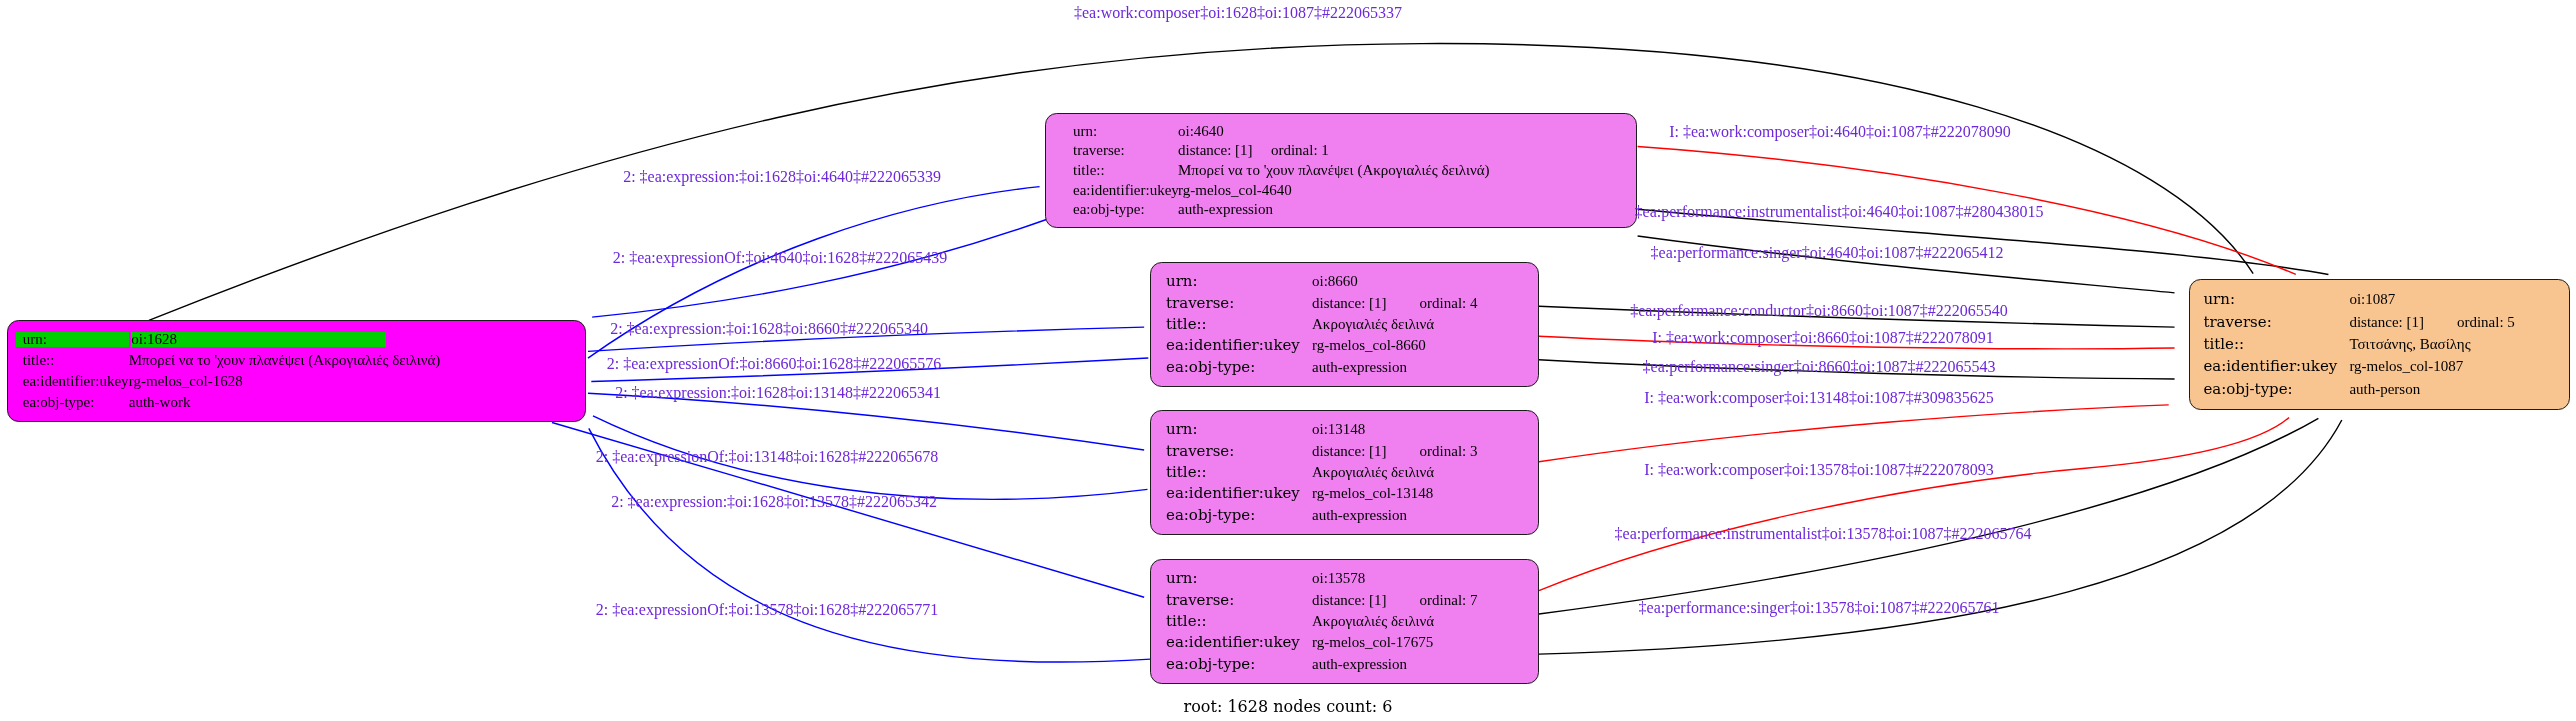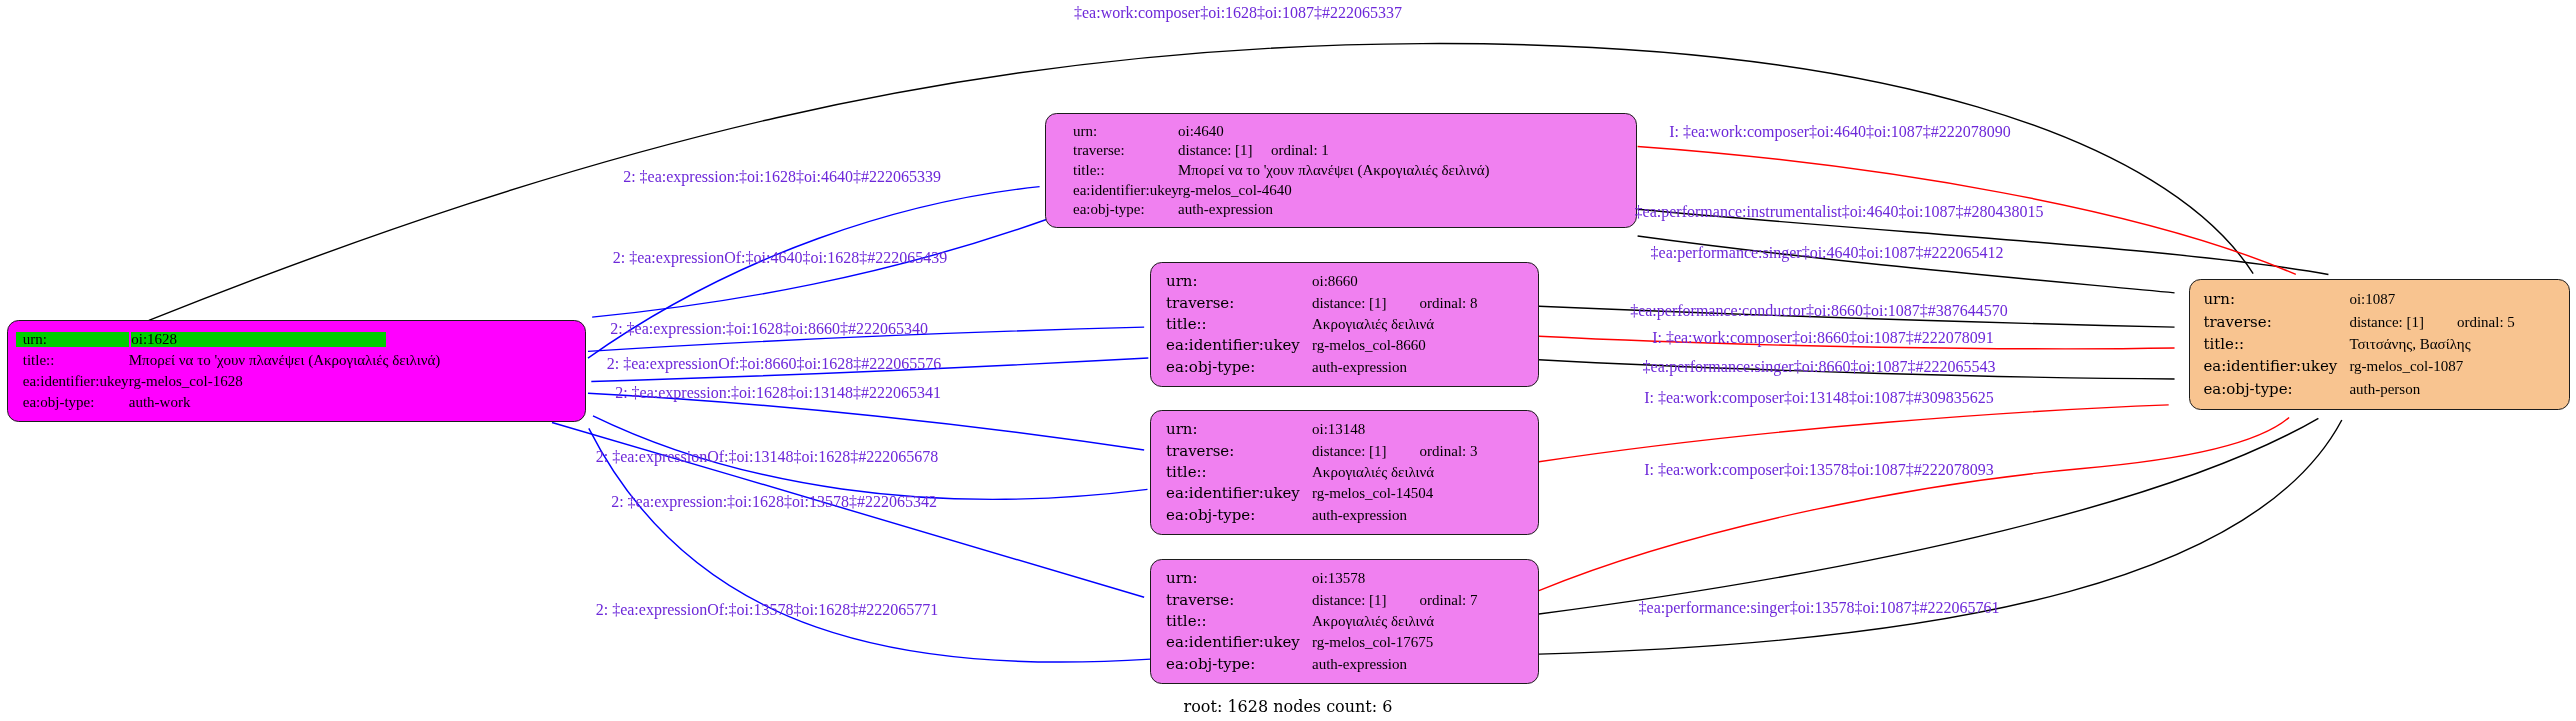--- a/index.html
+++ b/index.html
@@ -120,21 +120,21 @@
     </div>
   </div>
 
   <div class="node expr-b" style="left:1150px;top:262px;width:389px;height:125px">
     <div class="row">
       <span class="k">urn:</span>
       <span class="v">oi:8660</span>
     </div>
     <div class="row">
       <span class="k">traverse:</span>
-      <span class="v"><span class="dist">distance: [1]</span><span>ordinal: 8</span></span>
+      <span class="v"><span class="dist">distance: [1]</span><span>ordinal: 4</span></span>
     </div>
     <div class="row">
       <span class="k">title::</span>
       <span class="v">Ακρογιαλιές δειλινά</span>
     </div>
     <div class="row">
       <span class="k">ea:identifier:ukey</span>
       <span class="v">rg-melos_col-8660</span>
     </div>
     <div class="row">
@@ -151,21 +151,21 @@
     <div class="row">
       <span class="k">traverse:</span>
       <span class="v"><span class="dist">distance: [1]</span><span>ordinal: 3</span></span>
     </div>
     <div class="row">
       <span class="k">title::</span>
       <span class="v">Ακρογιαλιές δειλινά</span>
     </div>
     <div class="row">
       <span class="k">ea:identifier:ukey</span>
-      <span class="v">rg-melos_col-14504</span>
+      <span class="v">rg-melos_col-13148</span>
     </div>
     <div class="row">
       <span class="k">ea:obj-type:</span>
       <span class="v">auth-expression</span>
     </div>
   </div>
 
   <div class="node expr-b" style="left:1150px;top:559px;width:389px;height:125px">
     <div class="row">
       <span class="k">urn:</span>
@@ -217,23 +217,24 @@
   <div class="elabel" style="left:780px;top:258px">2: ‡ea:expressionOf:‡oi:4640‡oi:1628‡#222065439</div>
   <div class="elabel" style="left:769px;top:329px">2: ‡ea:expression:‡oi:1628‡oi:8660‡#222065340</div>
   <div class="elabel" style="left:774px;top:364px">2: ‡ea:expressionOf:‡oi:8660‡oi:1628‡#222065576</div>
   <div class="elabel" style="left:778px;top:393px">2: ‡ea:expression:‡oi:1628‡oi:13148‡#222065341</div>
   <div class="elabel" style="left:767px;top:457px">2: ‡ea:expressionOf:‡oi:13148‡oi:1628‡#222065678</div>
   <div class="elabel" style="left:774px;top:502px">2: ‡ea:expression:‡oi:1628‡oi:13578‡#222065342</div>
   <div class="elabel" style="left:767px;top:610px">2: ‡ea:expressionOf:‡oi:13578‡oi:1628‡#222065771</div>
   <div class="elabel" style="left:1840px;top:132px">I: ‡ea:work:composer‡oi:4640‡oi:1087‡#222078090</div>
   <div class="elabel" style="left:1839px;top:212px">‡ea:performance:instrumentalist‡oi:4640‡oi:1087‡#280438015</div>
   <div class="elabel" style="left:1827px;top:253px">‡ea:performance:singer‡oi:4640‡oi:1087‡#222065412</div>
-  <div class="elabel" style="left:1819px;top:311px">‡ea:performance:conductor‡oi:8660‡oi:1087‡#387644570</div>
+  <div class="elabel" style="left:1819px;top:311px">‡ea:performance:conductor‡oi:8660‡oi:1087‡#222065540</div>
   <div class="elabel" style="left:1823px;top:338px">I: ‡ea:work:composer‡oi:8660‡oi:1087‡#222078091</div>
   <div class="elabel" style="left:1819px;top:367px">‡ea:performance:singer‡oi:8660‡oi:1087‡#222065543</div>
   <div class="elabel" style="left:1819px;top:398px">I: ‡ea:work:composer‡oi:13148‡oi:1087‡#309835625</div>
   <div class="elabel" style="left:1819px;top:470px">I: ‡ea:work:composer‡oi:13578‡oi:1087‡#222078093</div>
+  <div class="elabel" style="left:1823px;top:534px">‡ea:performance:instrumentalist‡oi:13578‡oi:1087‡#222065764</div>
   <div class="elabel" style="left:1819px;top:608px">‡ea:performance:singer‡oi:13578‡oi:1087‡#222065761</div>
 
   <div class="caption" style="left:1288px;top:706px">root: 1628 nodes count: 6</div>
 
 </div>
 
 
 </body></html>

